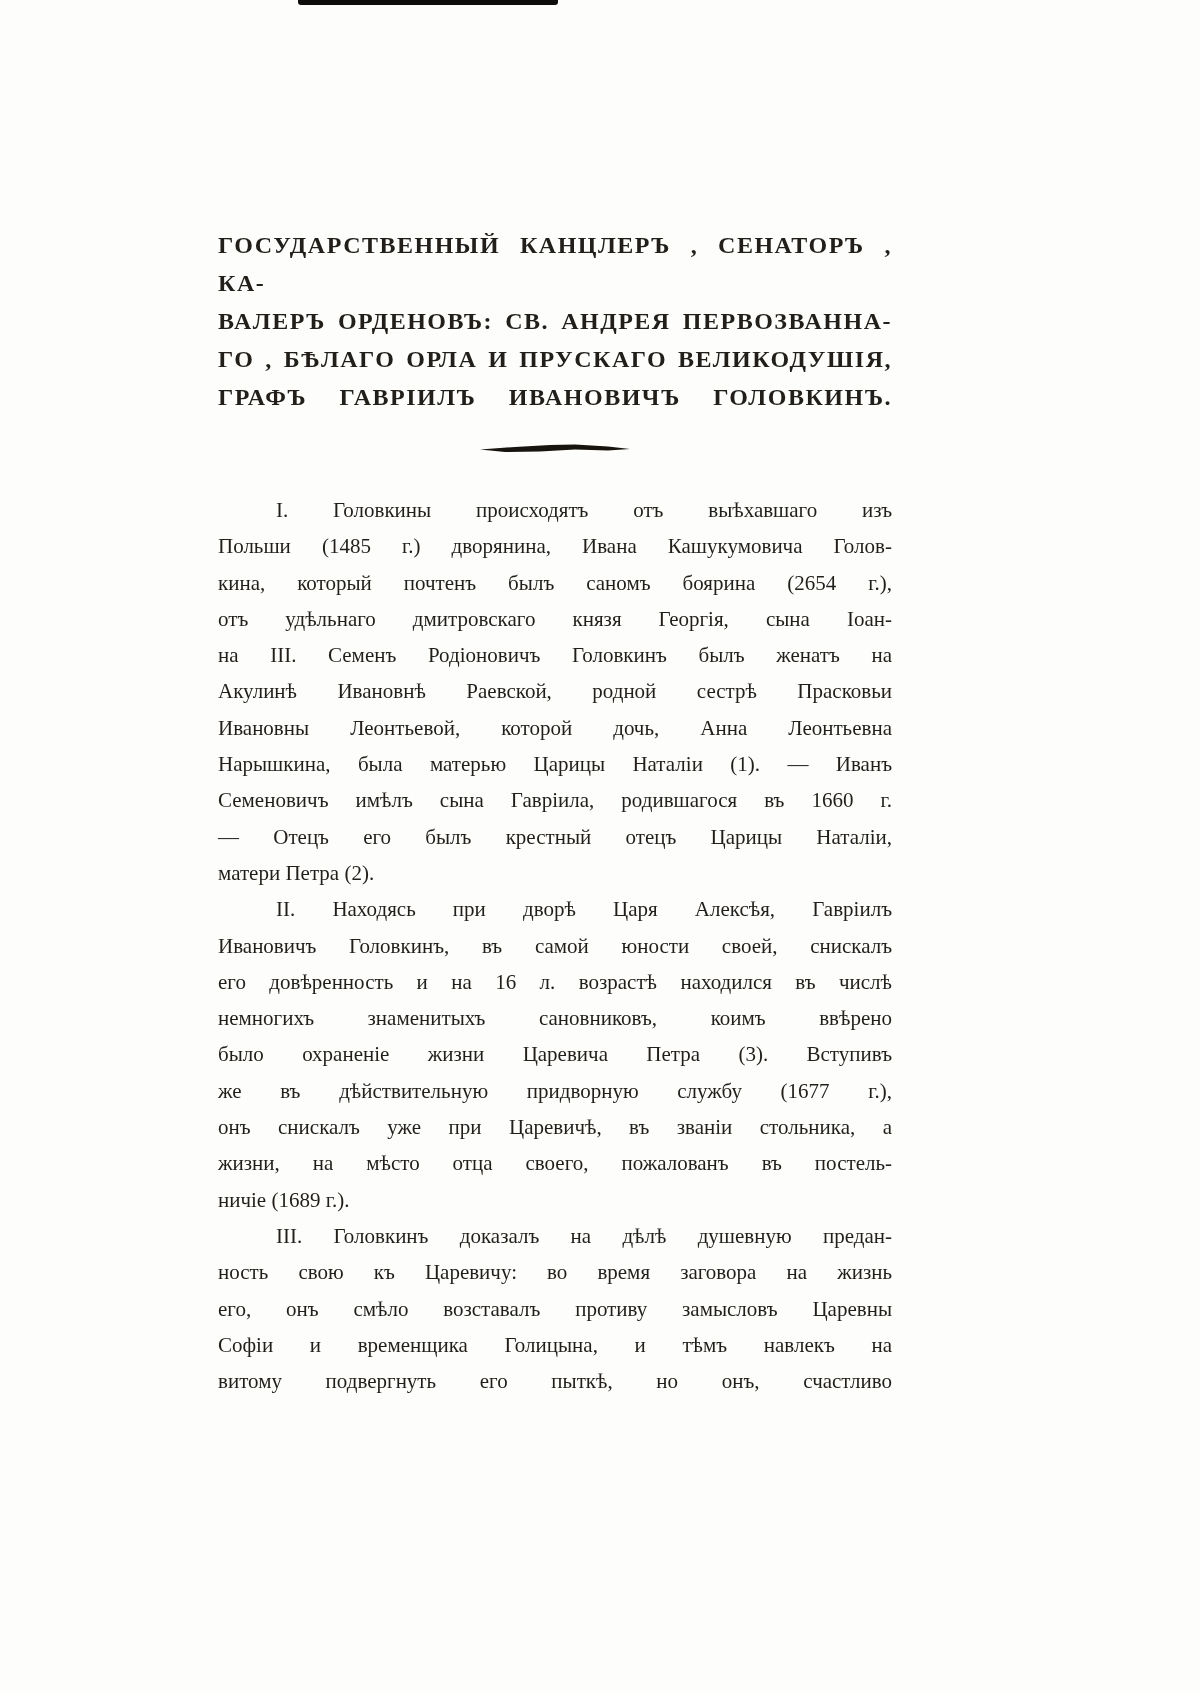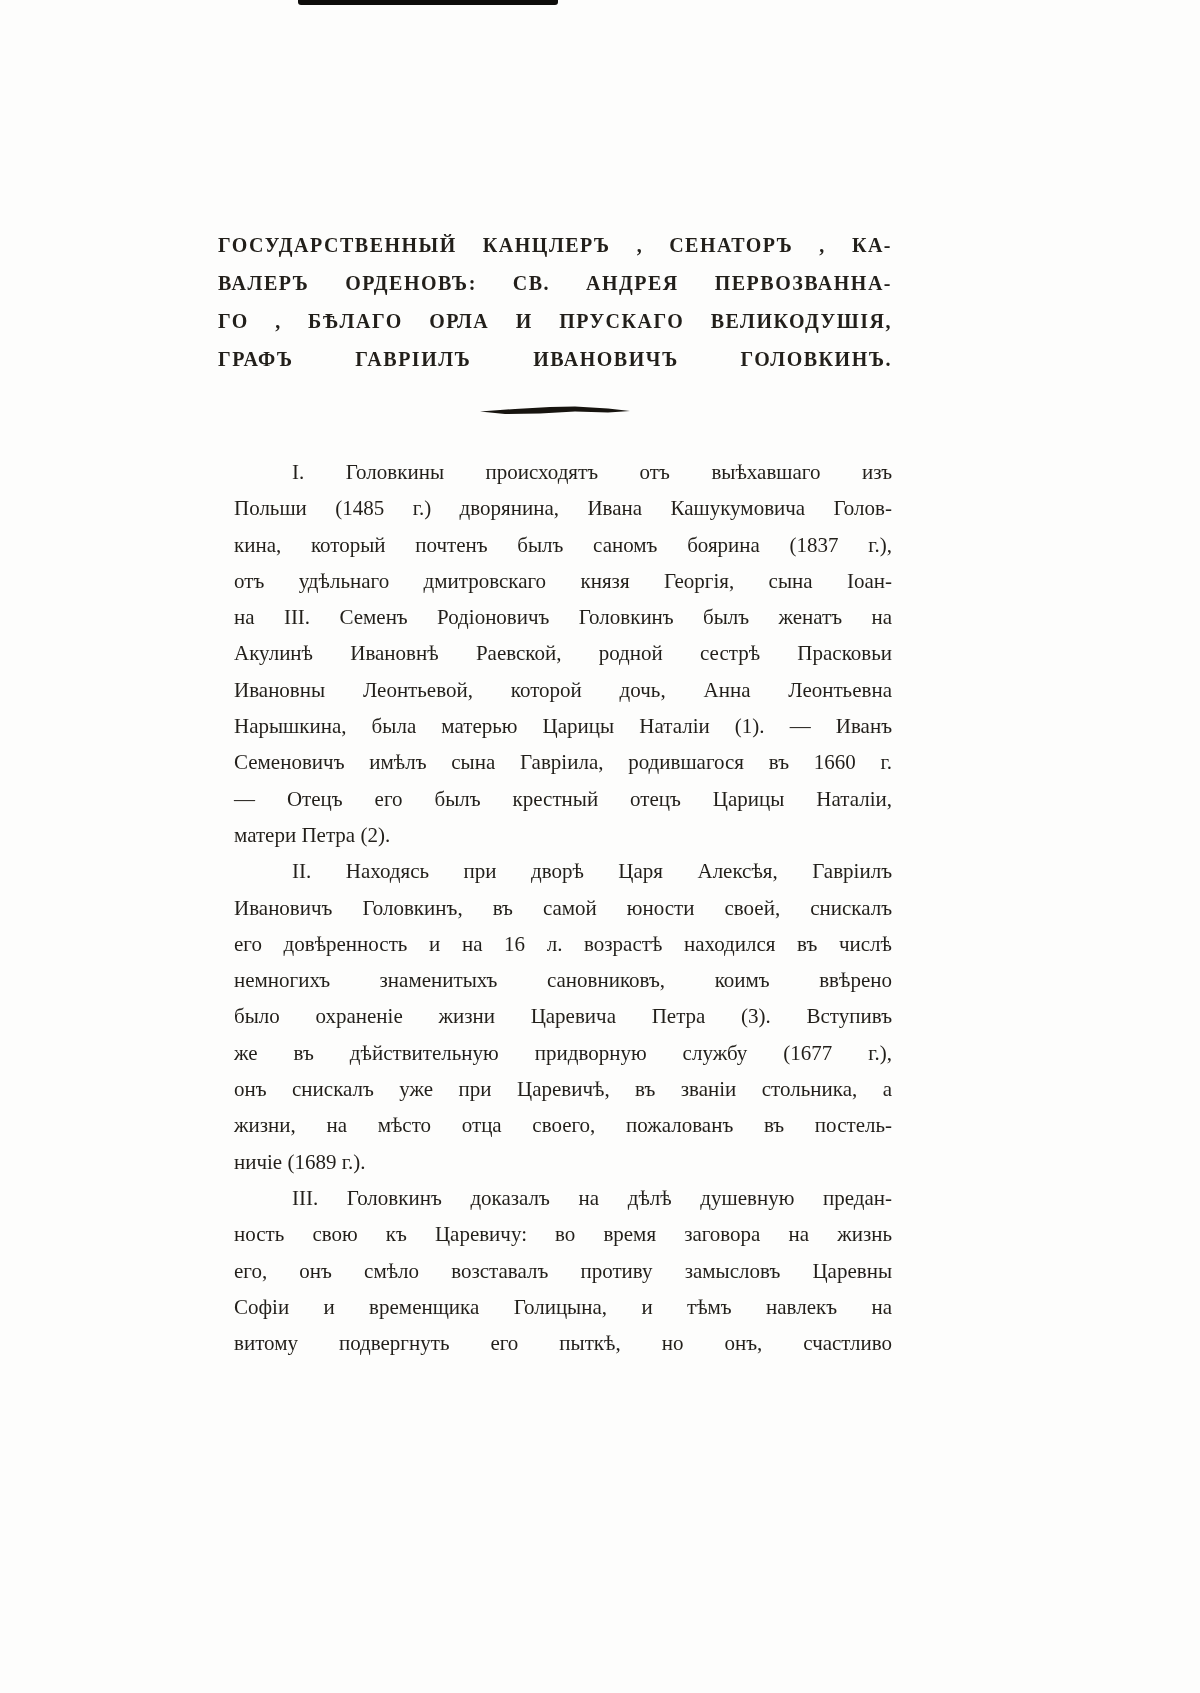--- a/index.html
+++ b/index.html
@@ -26,38 +26,37 @@
     border-radius: 0 0 3px 3px;
   }
   .text-block {
     position: absolute;
     left: 218px;
     top: 226px;
     width: 674px;
   }
   .title .t-line {
     font-weight: bold;
-    font-size: 20px;
+    font-size: 24px;
     line-height: 38px;
     letter-spacing: 1.5px;
     text-align: justify;
     text-align-last: justify;
     -moz-text-align-last: justify;
     white-space: normal;
   }
   .divider-wrap {
     margin: 24px 0 34px 0;
     text-align: center;
   }
   .line {
     font-size: 21px;
     line-height: 36.3px;
     text-align: justify;
     text-align-last: justify;
-    margin-left: 16px;
     -moz-text-align-last: justify;
   }
   .line.indent {
     text-indent: 58px;
   }
   .line.short-last {
     text-align-last: left;
     -moz-text-align-last: left;
   }
   .paragraph {
@@ -82,21 +81,21 @@
     <div class="divider-wrap">
       <svg width="150" height="12" viewBox="0 0 150 12" aria-hidden="true">
         <polygon points="0,7.5 35,5 70,3 95,2.5 128,4.5 150,7 128,8.5 95,7.5 60,9.5 25,10" fill="#17140f"></polygon>
       </svg>
     </div>
 
     <div class="body-text">
         <div class="paragraph">
           <div class="line indent">I. Головкины происходятъ отъ выѣхавшаго изъ</div>
           <div class="line">Польши (1485 г.) дворянина, Ивана Кашукумовича Голов-</div>
-          <div class="line">кина, который почтенъ былъ саномъ боярина (1837 г.),</div>
+          <div class="line">кина, который почтенъ былъ саномъ боярина (2654 г.),</div>
           <div class="line">отъ удѣльнаго дмитровскаго князя Георгія, сына Іоан-</div>
           <div class="line">на III. Семенъ Родіоновичъ Головкинъ былъ женатъ на</div>
           <div class="line">Акулинѣ Ивановнѣ Раевской, родной сестрѣ Прасковьи</div>
           <div class="line">Ивановны Леонтьевой, которой дочь, Анна Леонтьевна</div>
           <div class="line">Нарышкина, была матерью Царицы Наталіи (1). — Иванъ</div>
           <div class="line">Семеновичъ имѣлъ сына Гавріила, родившагося въ 1660 г.</div>
           <div class="line">— Отецъ его былъ крестный отецъ Царицы Наталіи,</div>
           <div class="line short-last">матери Петра (2).</div>
         </div>
         <div class="paragraph">

